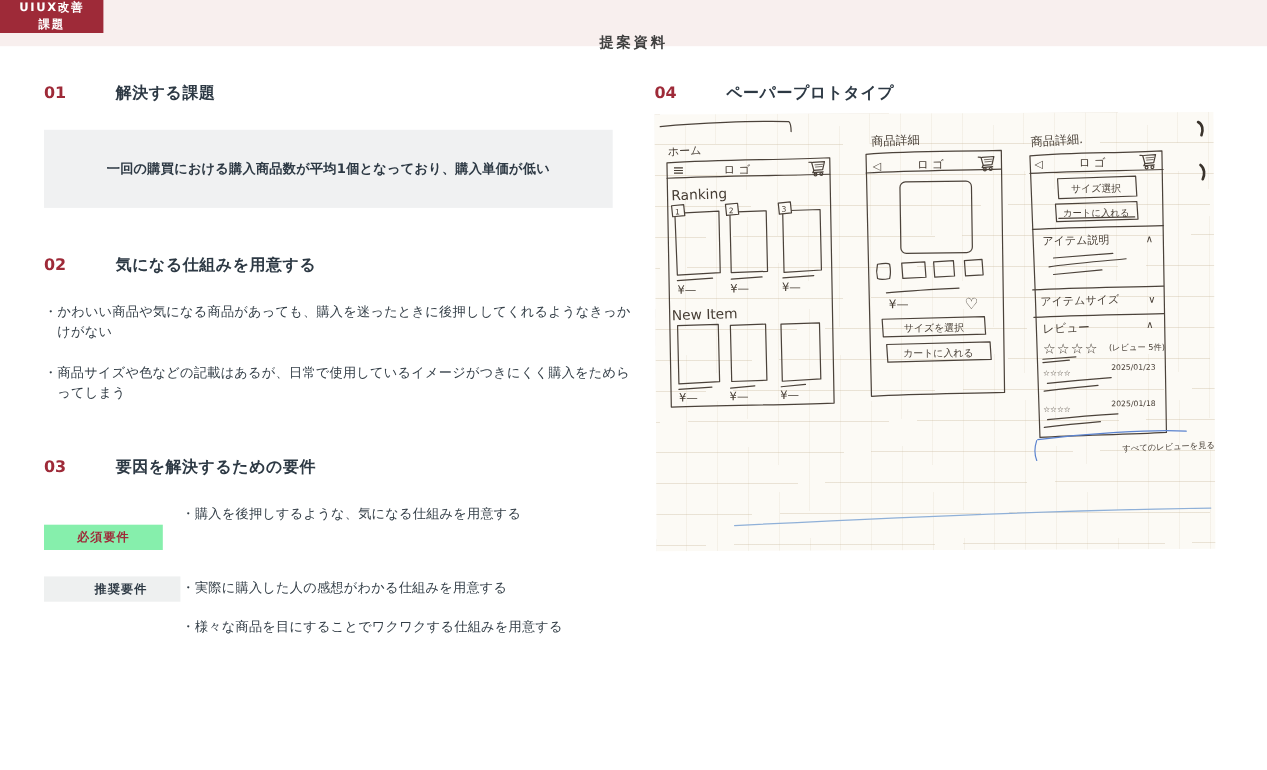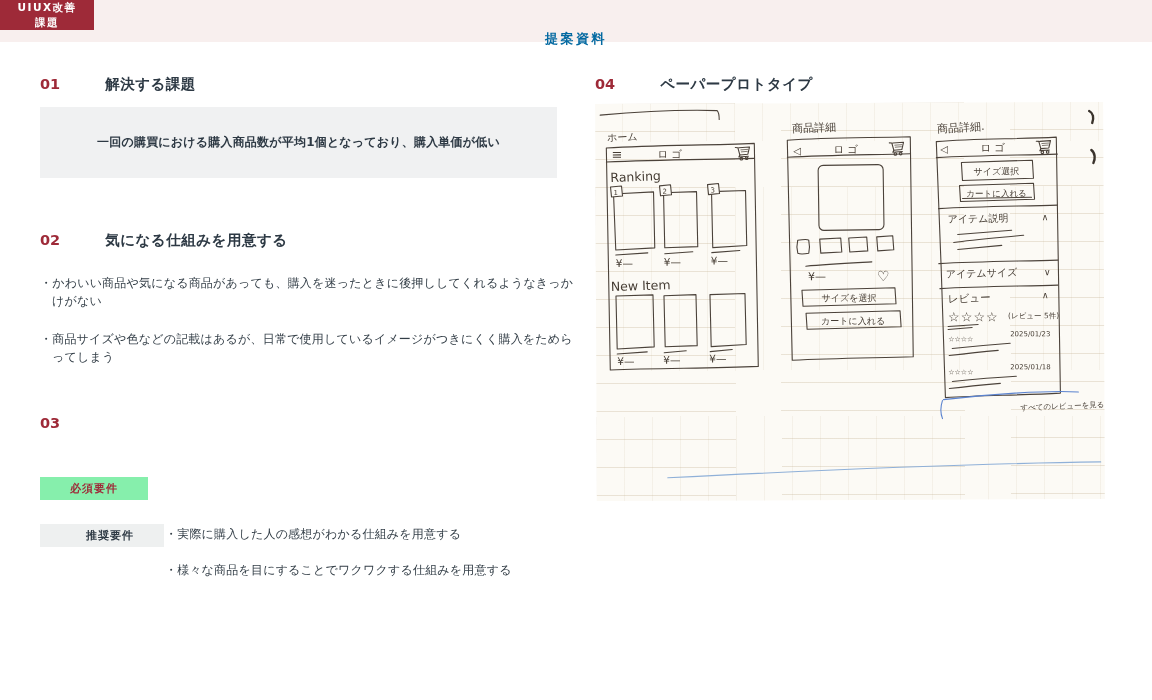--- a/index.html
+++ b/index.html
@@ -4,27 +4,27 @@
 <style>
   html,body{margin:0;padding:0;}
   body{
     width:1152px;height:700px;position:relative;background:#ffffff;
     font-family:"DejaVu Sans","Liberation Sans",sans-serif;
     color:#333e47;overflow:hidden;
   }
   
   .header{position:absolute;left:0;top:0;width:1152px;height:42px;background:#f8efee;display:flex;align-items:stretch;flex-direction:column;}
   .header-badge{width:94px;background:#9e2a38;color:#ffffff;display:flex;flex-direction:column;align-items:center;justify-content:center;font-size:10.5px;font-weight:bold;letter-spacing:1.5px;line-height:1.45;}
-  .header-title{align-self:center;color:#0369a1;font-weight:bold;font-size:13px;letter-spacing:2.5px;}
+  .header-title{align-self:center;color:#404040;font-weight:bold;font-size:13px;letter-spacing:2.5px;}
   
   .heading{position:absolute;display:flex;gap:9px;align-items:baseline;}
   .heading .num{color:#9e2a38;font-weight:bold;font-size:14.5px;}
   .heading .ttl{color:#2d3944;font-weight:bold;font-size:14.5px;letter-spacing:0.5px;margin-left:36px;}
   
-  .highlight-box{position:absolute;left:40px;top:107px;width:517px;height:71px;background:#f0f1f2;display:flex;align-items:center;justify-content:center;}
+  .highlight-box{position:absolute;left:40px;top:118px;width:517px;height:71px;background:#f0f1f2;display:flex;align-items:center;justify-content:center;}
   .highlight-text{font-size:12px;font-weight:bold;color:#2d3944;letter-spacing:0.2px;}
   
   .bullet{position:absolute;left:40px;width:524px;font-size:12px;line-height:17.5px;letter-spacing:0.2px;padding-left:12px;text-indent:-12px;color:#333e47;}
   
   .req-badge,.rec-badge{position:absolute;left:40px;width:108px;height:23px;display:flex;align-items:center;justify-content:center;font-size:11px;font-weight:bold;letter-spacing:1px;}
   .req-badge{background:#86efac;color:#9e2a38;margin-top:20px;}
   .rec-badge{background:#eef0f0;color:#2d3944;padding-left:16px;}
   .req-items{position:absolute;left:165px;top:457px;font-size:12px;line-height:20px;letter-spacing:0.2px;}
   .rec-item{position:absolute;left:165px;font-size:12px;line-height:20px;letter-spacing:0.2px;}
   
@@ -65,23 +65,25 @@
 
 <div class="heading" style="left:40px;top:231px;">
   <span class="num">02</span>
   <span class="ttl">気になる仕組みを用意する</span>
 </div>
 <div class="bullet" style="top:275px;">・かわいい商品や気になる商品があっても、購入を迷ったときに後押ししてくれるようなきっかけがない</div>
 <div class="bullet" style="top:331px;">・商品サイズや色などの記載はあるが、日常で使用しているイメージがつきにくく購入をためらってしまう</div>
 
 <div class="heading" style="left:40px;top:415px;text-align:center;">
   <span class="num">03</span>
+  <span class="ttl">要因を解決するための要件</span>
 </div>
 <div class="req-badge" style="top:457px;">必須要件</div>
 <div class="req-items">
+  <div>・購入を後押しするような、気になる仕組みを用意する</div>
 </div>
 <div class="rec-badge" style="top:524px;">推奨要件</div>
 <div class="rec-item" style="top:524px;">・実際に購入した人の感想がわかる仕組みを用意する</div>
 <div class="rec-item" style="top:560px;">・様々な商品を目にすることでワクワクする仕組みを用意する</div>
 
 <div class="heading" style="left:595px;top:75px;">
   <span class="num">04</span>
   <span class="ttl">ペーパープロトタイプ</span>
 </div>
 

